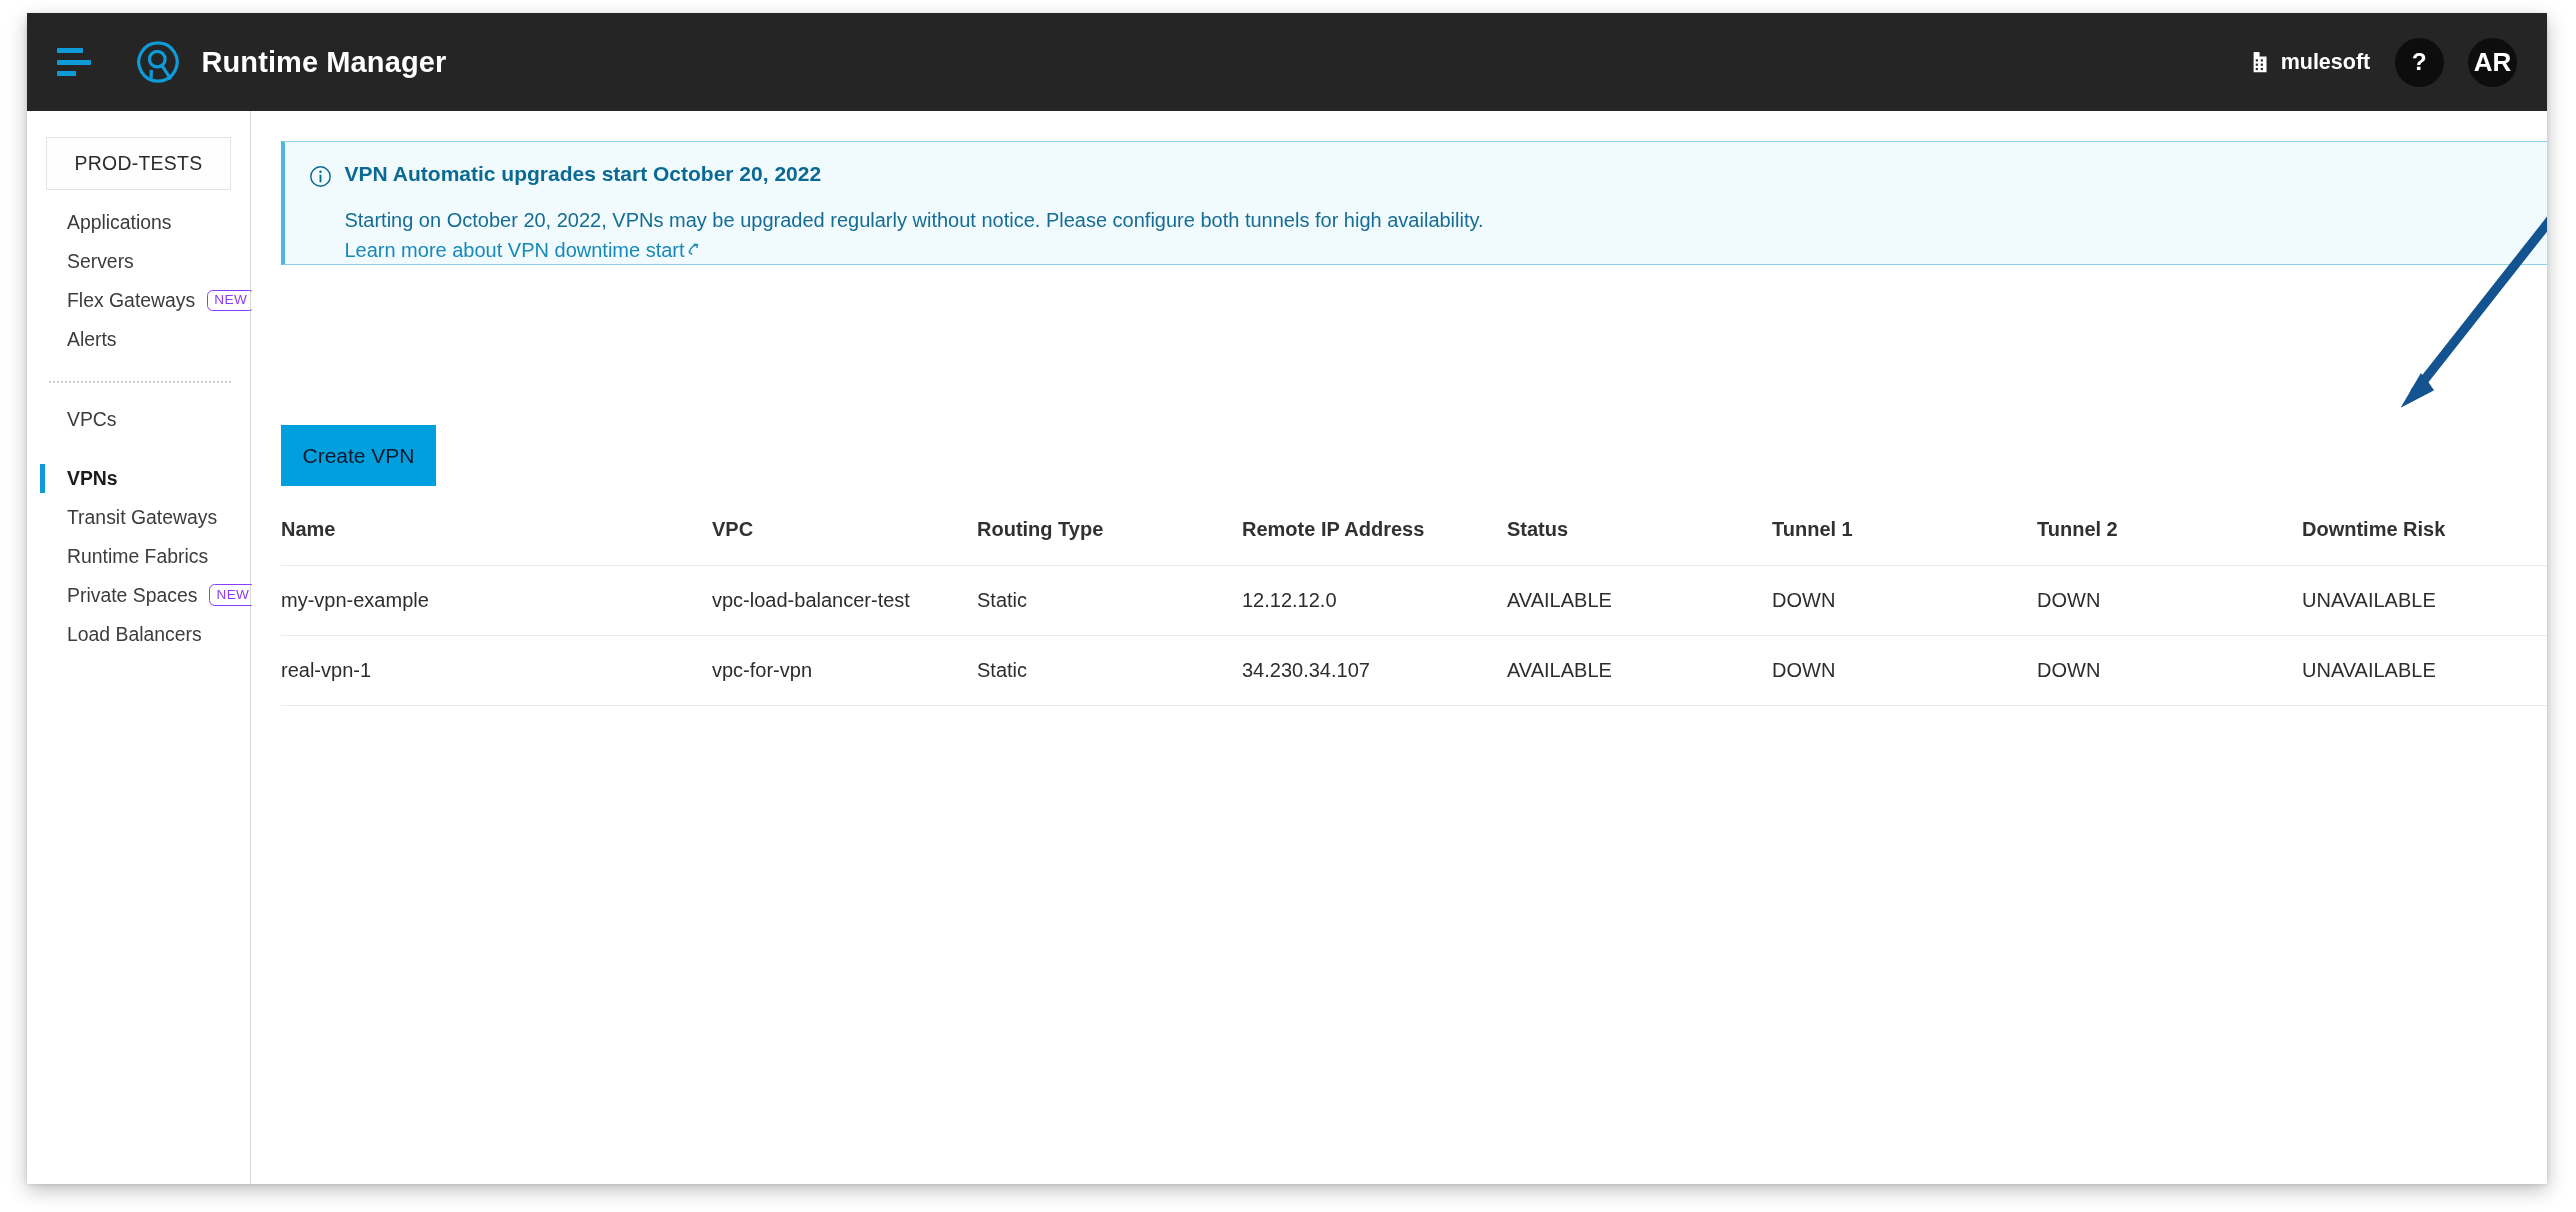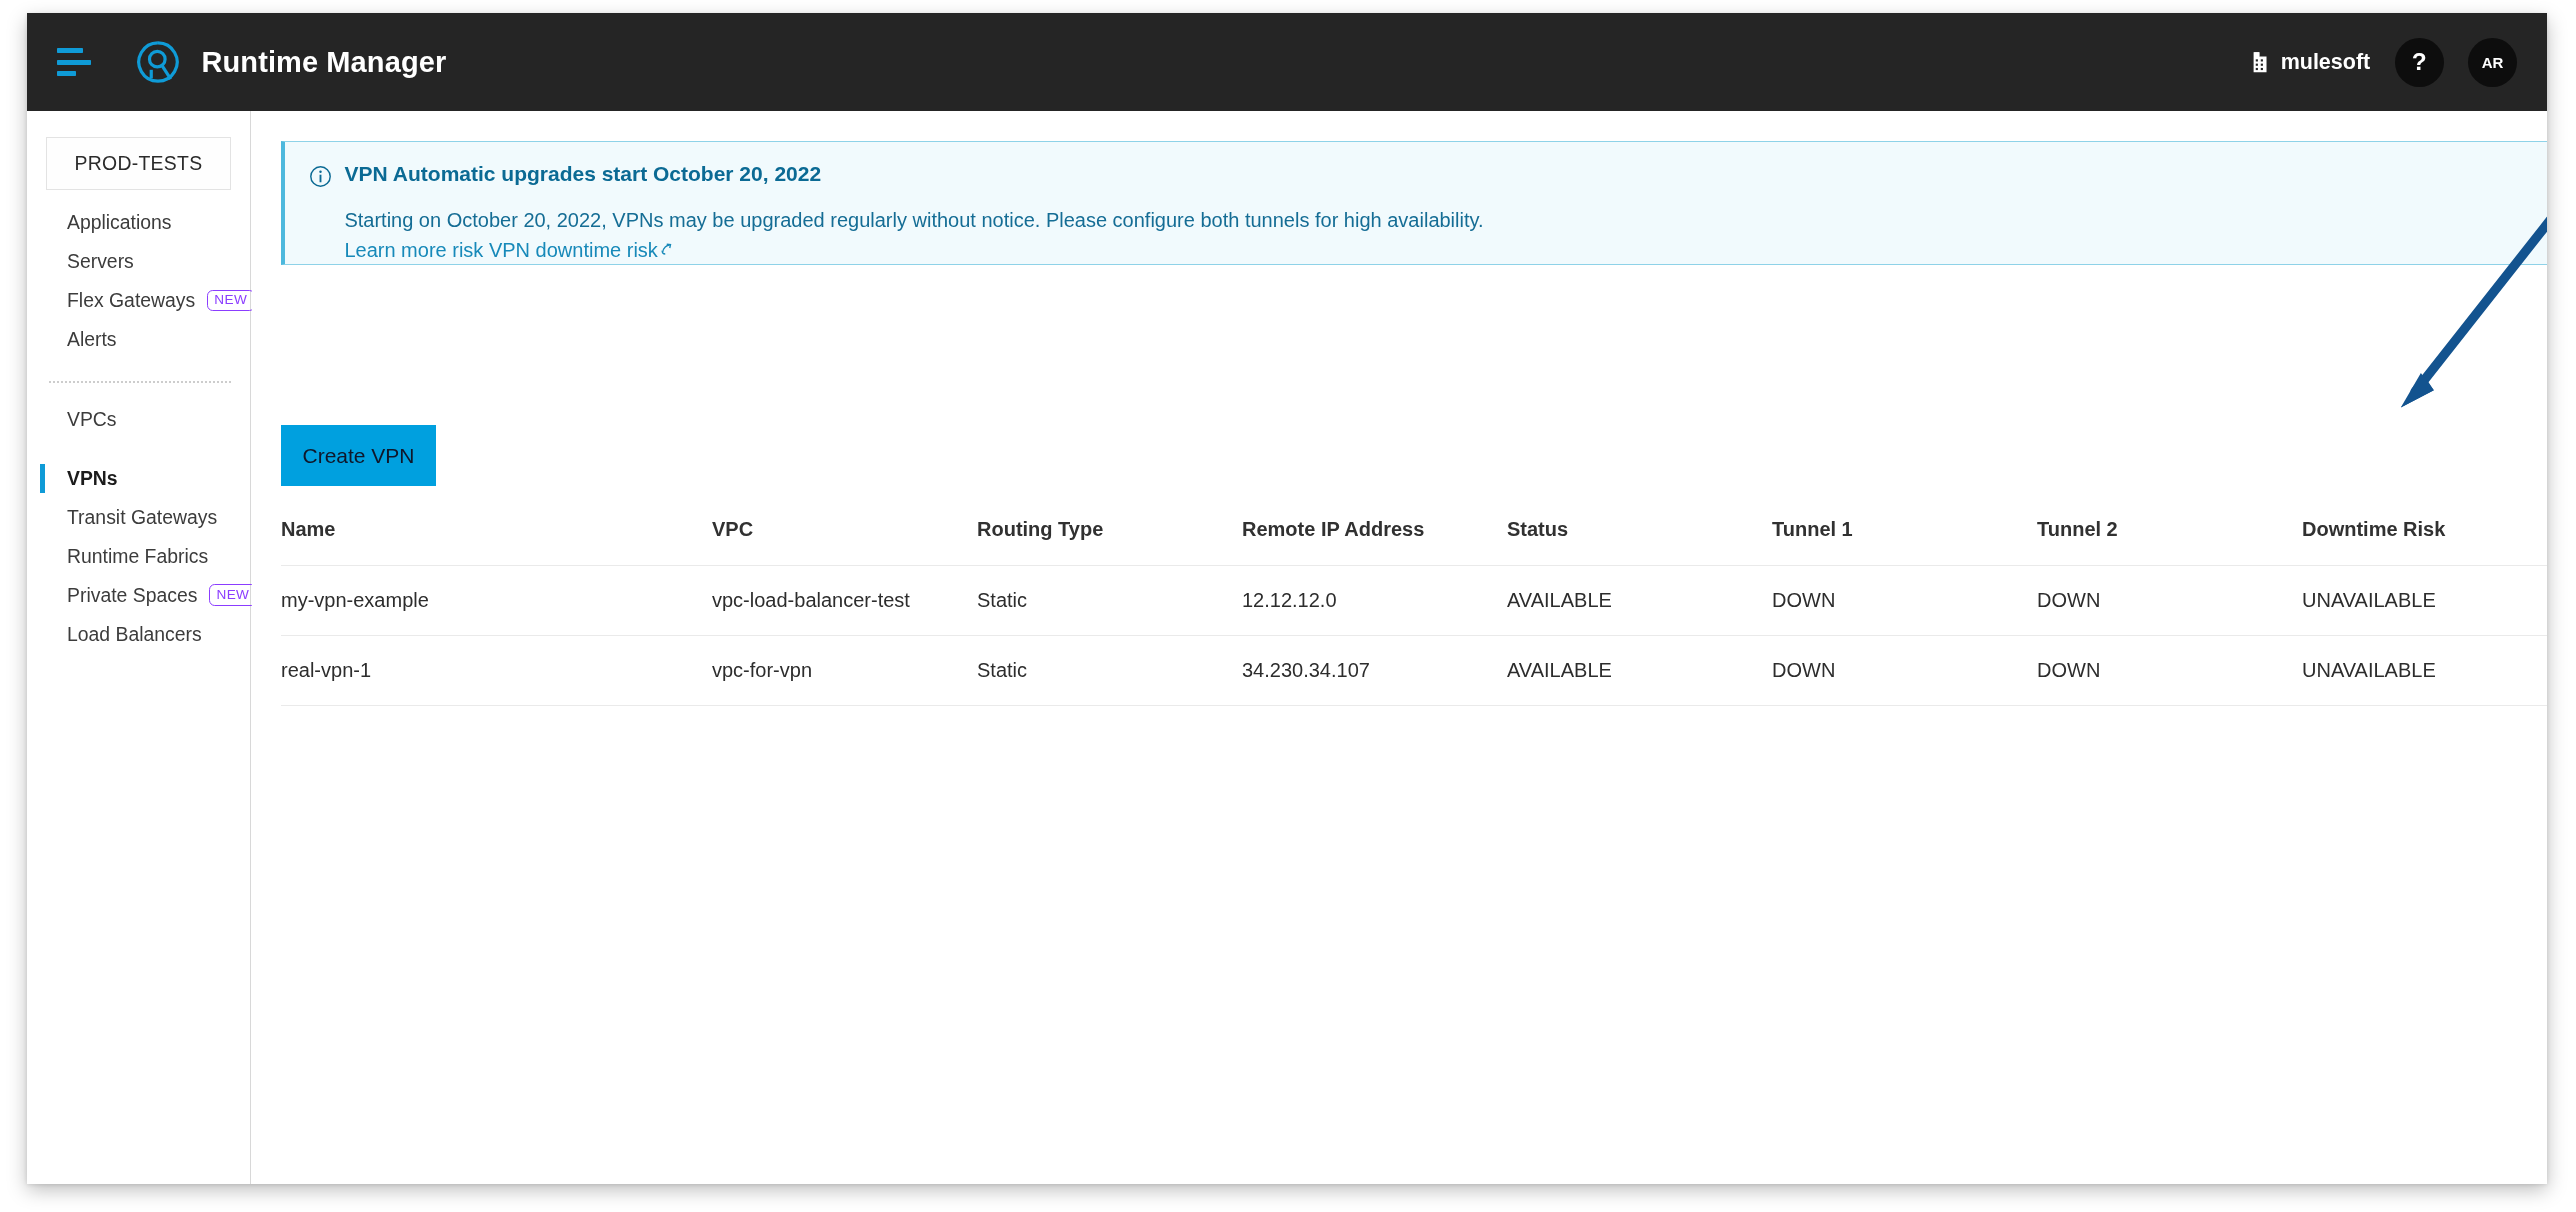--- a/index.html
+++ b/index.html
@@ -66,21 +66,21 @@
   #org-chip { display: flex; align-items: flex-end; gap: 11.5px; cursor: pointer; }
   #org-icon { width: 24.4px; height: 24.4px; display:block; }
   #org-name { color: #ffffff; font-size: 21.5px; font-weight: bold; white-space: nowrap; }
 
   .circle-btn {
     width: 49px; height: 49px;
     border-radius: 50%;
     background: #0d0d0d;
     color: #ffffff;
     display: flex; align-items: center; justify-content: center;
-    font-size: 15px;
+    font-size: 26px;
     font-weight: bold;
     cursor: pointer;
     user-select: none;
   }
   #help-btn { font-size: 24.4px; }
 
   
   #sidebar {
     position: absolute;
     left: 0; top: 98px;
@@ -332,21 +332,21 @@
           <svg id="info-icon" viewBox="0 0 32 32">
             <circle cx="16" cy="16" r="13.5" fill="none" stroke="#0b6a94" stroke-width="2"></circle>
             <circle cx="16" cy="9.5" r="1.7" fill="#0b6a94"></circle>
             <rect x="14.7" y="13.5" width="2.6" height="10.5" fill="#0b6a94"></rect>
           </svg>
           <div id="banner-title">VPN Automatic upgrades start October 20, 2022</div>
         </div>
         <div id="banner-body">
           <div>Starting on October 20, 2022, VPNs may be upgraded regularly without notice. Please configure both tunnels for high availability.</div>
           <a id="banner-link" href="#">
-            <span>Learn more risk VPN downtime risk</span>
+            <span>Learn more about VPN downtime start</span>
             <svg class="ext-icon" viewBox="0 0 20 20">
               <path d="M4 13 C4 8, 9 4, 13 4" fill="none" stroke="#1789b9" stroke-width="1.8"></path>
               <path d="M9 3 L14 3.5 L13 8" fill="none" stroke="#1789b9" stroke-width="1.8"></path>
               <path d="M7 16 C4 16, 2.5 14, 3 11.5" fill="none" stroke="#1789b9" stroke-width="1.8"></path>
             </svg>
           </a>
         </div>
       </div>
     </div>
 

